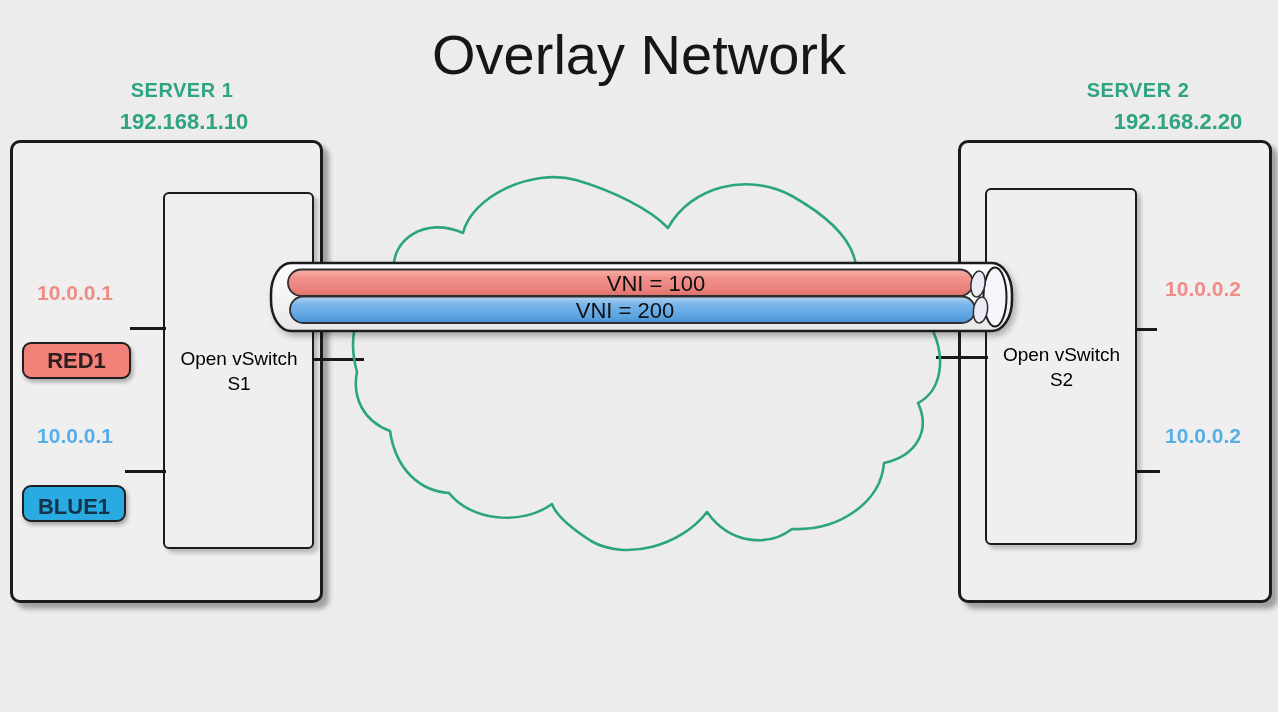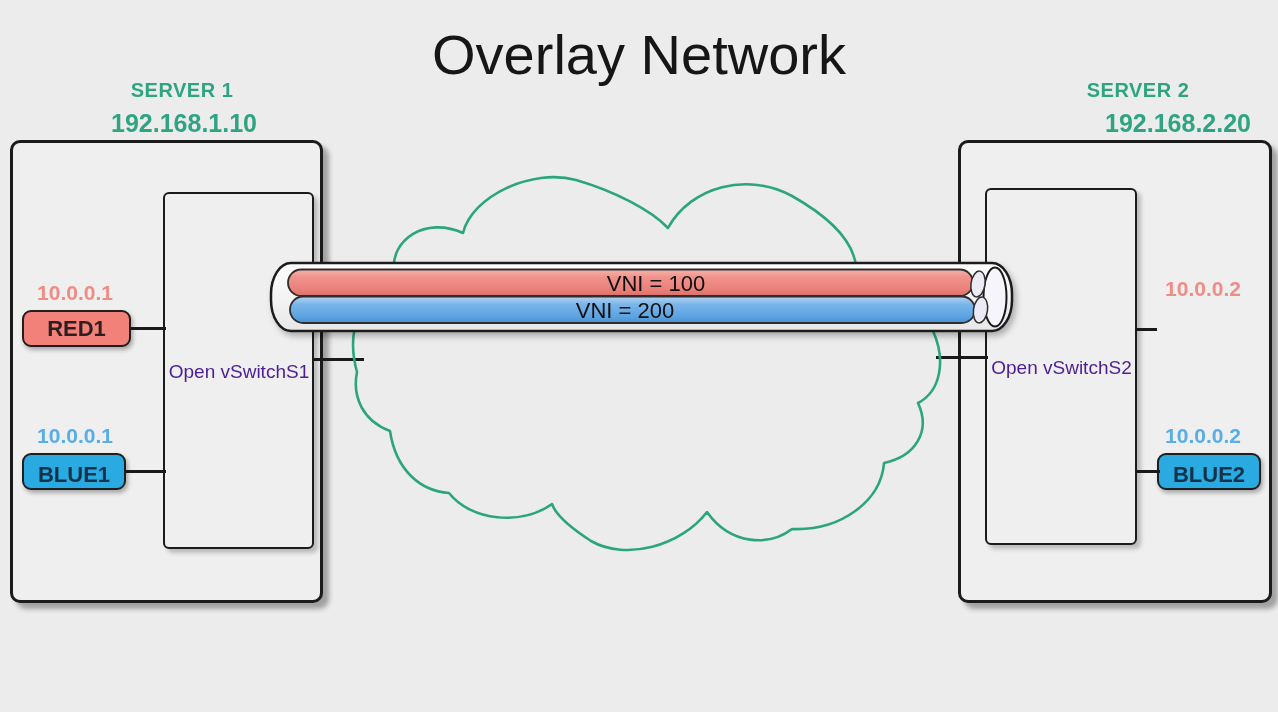--- a/index.html
+++ b/index.html
@@ -11,40 +11,40 @@
   .abs{position:absolute;}
   .title{
     top:22px;left:0;width:1278px;text-align:center;
     font-size:56px;color:#161616;letter-spacing:0px;z-index:6;
   }
   .srv-name{
     font-size:20px;font-weight:600;color:#2EA482;letter-spacing:.5px;
     transform:translateX(-50%);white-space:nowrap;z-index:2;
   }
   .srv-ip{
-    font-size:25px;font-weight:600;color:#2EA482;
+    font-size:22px;font-weight:600;color:#2EA482;
     transform:translateX(-50%);white-space:nowrap;z-index:2;
   }
   .server-box{
     background:#EFEFEF;border:3px solid #1B1B1B;border-radius:10px;
     box-shadow:6px 6px 5px rgba(0,0,0,0.32);z-index:1;
   }
   .ovs-box{
     background:#EFEFEF;border:2.5px solid #1B1B1B;border-radius:6px;
     box-shadow:4px 4px 4px rgba(0,0,0,0.22);z-index:2;
   }
   .ovs-label{
-    display:flex;flex-direction:row;align-items:center;justify-content:center;
-    z-index:2;color:#4c1d95;font-size:19px;line-height:25px;text-align:center;
+    display:flex;flex-direction:column;align-items:center;justify-content:center;
+    z-index:2;color:#000000;font-size:19px;line-height:25px;text-align:center;
   }
   .host-box{
     border:2.5px solid #1F1F1F;border-radius:9px;
     box-shadow:2px 3px 4px rgba(0,0,0,0.3);z-index:2;
     display:flex;align-items:center;justify-content:center;
-    font-size:22px;font-weight:600;
+    font-size:22px;font-weight:600;margin-top:32px;
   }
   .host-red{background:#F18179;color:#2D1F1F;}
   .host-blue{background:#29ABE2;color:#14334A;align-items:flex-end;}
   .ip-label{
     transform:translateX(-50%);white-space:nowrap;z-index:2;
     font-size:21px;font-weight:600;
   }
   .ip-red{color:#F08C86;}
   .ip-blue{color:#58AEE6;}
   .wire{background:#191919;height:3px;z-index:2;}
@@ -88,23 +88,20 @@
   <div class="abs host-box host-red" style="left:22px;top:310px;width:105px;height:33px;">
     <span>RED1</span>
   </div>
   <div class="abs ip-label ip-blue" style="left:75px;top:424px;">10.0.0.1</div>
   <div class="abs host-box host-blue" style="left:22px;top:453px;width:100px;height:33px;">
     <span>BLUE1</span>
   </div>
 
   <div class="abs ip-label ip-red" style="left:1203px;top:277px;">10.0.0.2</div>
   <div class="abs ip-label ip-blue" style="left:1203px;top:424px;">10.0.0.2</div>
-  <div class="abs host-box host-blue" style="left:1157px;top:453px;width:100px;height:33px;">
-    <span>BLUE2</span>
-  </div>
 
   <div class="abs wire" style="left:130px;top:327px;width:36px;"></div>
   <div class="abs wire" style="left:125px;top:470px;width:41px;"></div>
   <div class="abs wire" style="left:312px;top:358px;width:52px;"></div>
   <div class="abs wire" style="left:936px;top:356px;width:52px;"></div>
   <div class="abs wire" style="left:1135px;top:328px;width:22px;"></div>
   <div class="abs wire" style="left:1135px;top:470px;width:25px;"></div>
 
   <svg class="abs layer" width="1278" height="712" viewBox="0 0 1278 712">
     <path d="M 357 372

